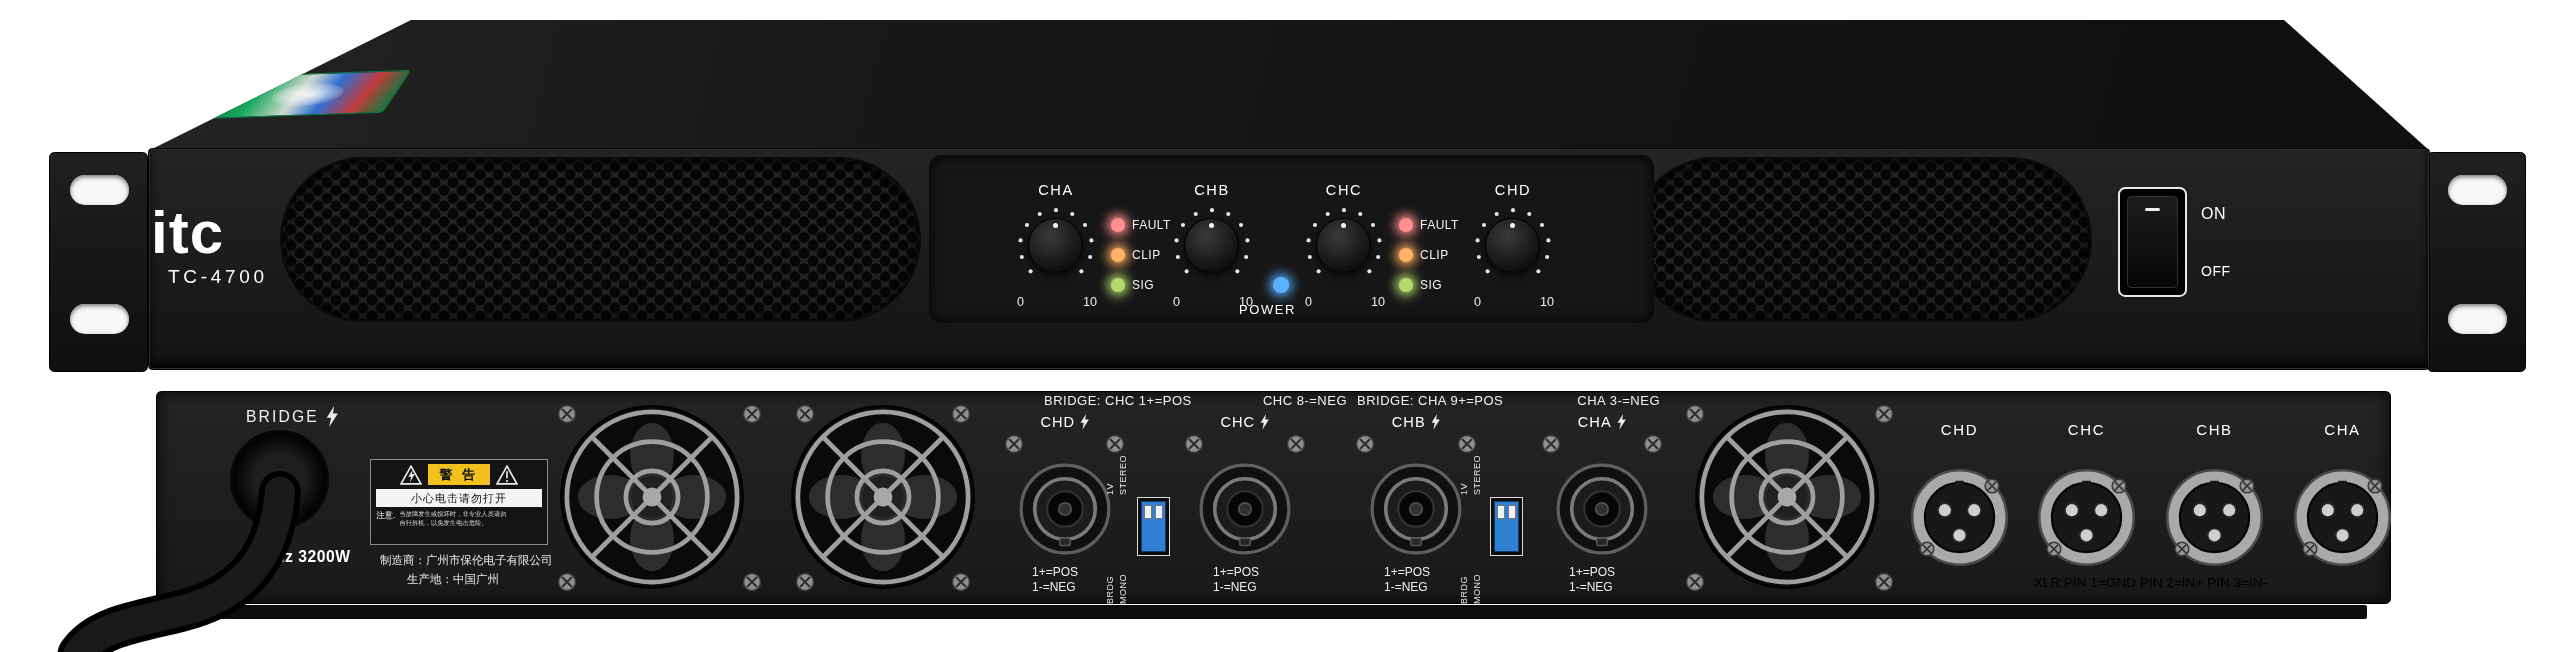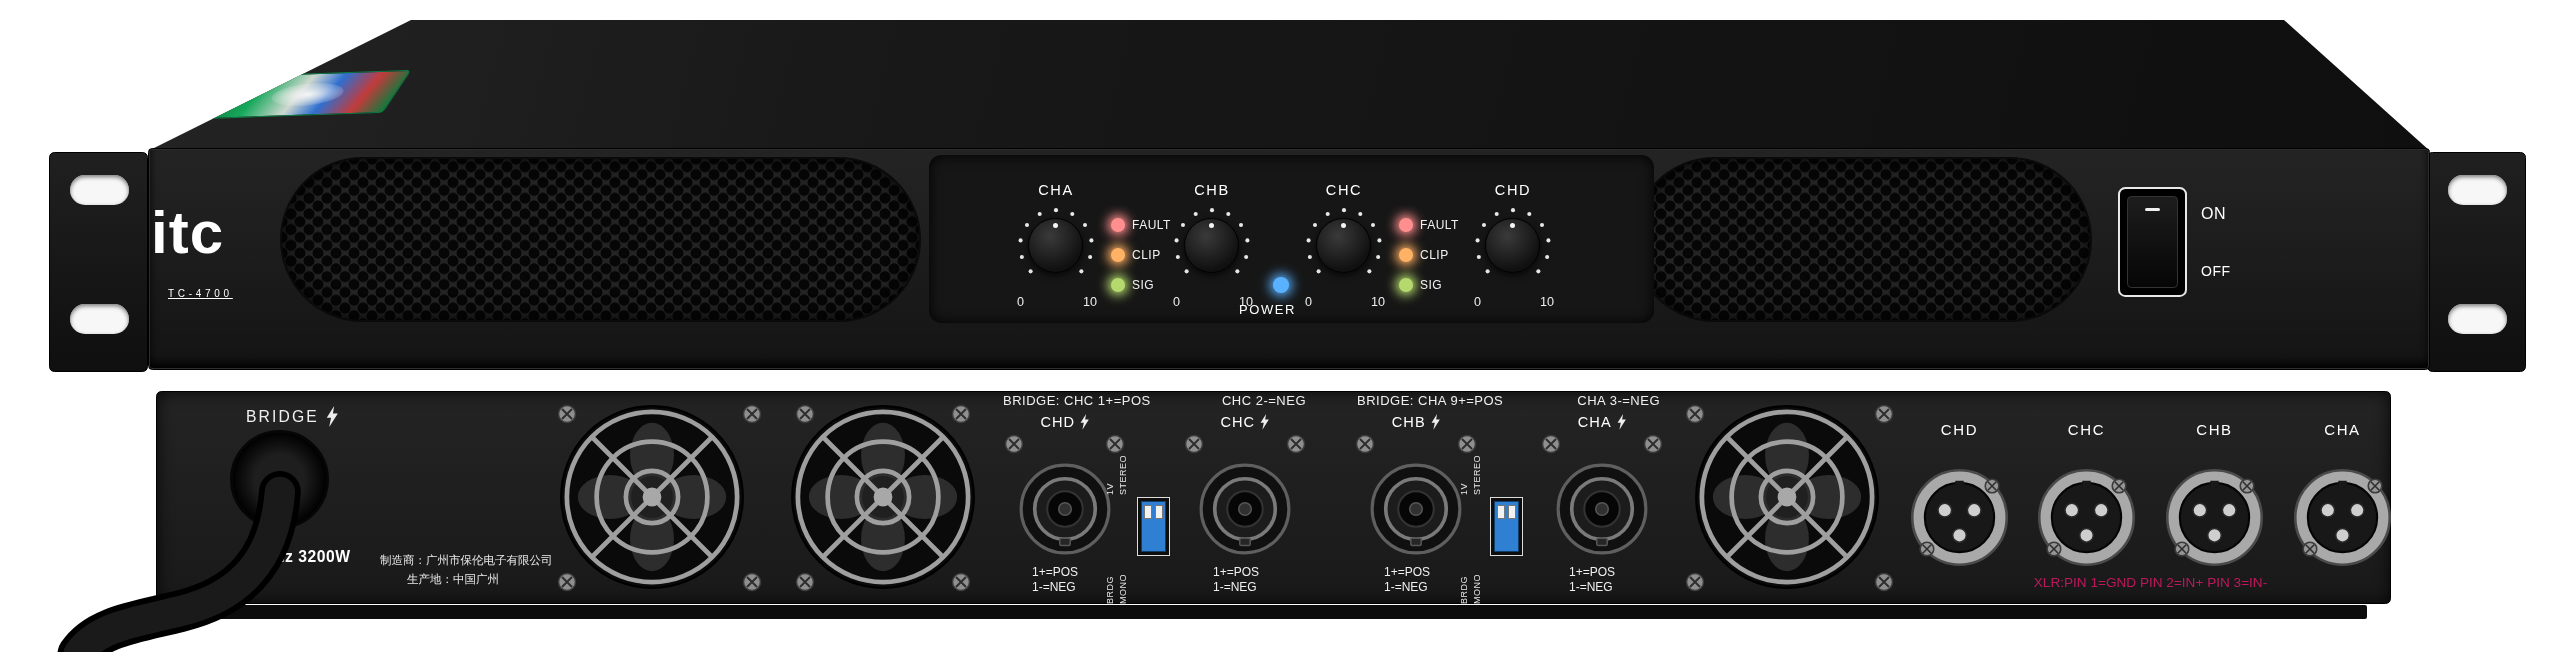--- a/index.html
+++ b/index.html
@@ -18,21 +18,21 @@
   .ear{position:absolute;top:152px;width:99px;height:220px;background:linear-gradient(#202020,#0f0f0f);
     border:1.6px solid #000;border-radius:5.2px;box-sizing:border-box;}
   .ear-left{left:49px;} .ear-right{left:2427px;}
   .slot{position:absolute;left:20px;width:59px;height:30px;background:#f7f7f7;border-radius:15.7px;
     box-shadow:inset 0 2.1px 4.2px #777;}
   .slot-a{top:22px;} .slot-b{top:151px;}
   .face{position:absolute;left:148px;top:148px;width:2282px;height:222px;box-sizing:border-box;
     background:linear-gradient(#242424,#141414);border:1.6px solid #000;border-radius:4.2px;
     box-shadow:inset 0 0 0 1px #2e2e2e, inset 0 -6.3px 9.4px #000;}
   .brand{position:absolute;left:151px;top:198px;font-size:60px;font-weight:bold;color:#fff;letter-spacing:1px;}
-  .model{position:absolute;left:168px;top:288px;font-size:10px;color:#fff;letter-spacing:3.7px;text-decoration:underline;}
+  .model{position:absolute;left:168px;top:266px;font-size:19px;color:#fff;letter-spacing:3.7px;}
   .grille{position:absolute;top:157px;height:165px;border-radius:84px;box-sizing:border-box;
     background-color:#242424;
     background-image:radial-gradient(circle,#060606 5.2px,rgba(0,0,0,0) 5.8px),
                      radial-gradient(circle,#060606 5.2px,rgba(0,0,0,0) 5.8px);
     background-size:18px 15.7px;background-position:0 0,9px 7.8px;
     border:2.1px solid #0a0a0a;box-shadow:inset 0 0 21px #000;}
   .grille-left{left:280px;width:641px;}
   .grille-right{left:1632px;width:460px;}
   .ctrl-zone{position:absolute;left:929px;top:155px;width:725px;height:168px;border-radius:12.6px;
     background:#161616;box-shadow:inset 0 0 12.6px #000;}
@@ -94,21 +94,21 @@
   .speakon{position:absolute;width:94px;height:94px;}
   .sp-pins{position:absolute;top:565px;font-size:12px;line-height:14.6px;color:#f0f0f0;}
   .dip{position:absolute;top:497px;width:33px;height:59px;border:1.6px solid #dcdcdc;background:#0d0d0d;box-sizing:border-box;}
   .dip-body{position:absolute;inset:2.6px;border:1px solid #123d66;display:flex;justify-content:center;
     gap:3.7px;padding-top:3.7px;box-sizing:border-box;}
   .dip-sw{width:7.8px;height:13.6px;background:#f2f2f2;border:0.5px solid #777;box-sizing:border-box;}
   .dip-lbls{position:absolute;display:flex;gap:2.6px;}
   .vlabel{writing-mode:vertical-rl;transform:rotate(180deg);font-size:9px;color:#e8e8e8;letter-spacing:0.5px;}
   .xlr{position:absolute;width:105px;height:105px;}
   .xlr-ch{position:absolute;top:421px;width:105px;text-align:center;font-size:15px;letter-spacing:1.6px;color:#fff;}
-  .xlr-note{position:absolute;left:1936px;top:575px;width:429px;text-align:center;font-size:13.6px;color:#be185d;}
+  .xlr-note{position:absolute;left:1936px;top:575px;width:429px;text-align:center;font-size:13.6px;color:#000000;}
 </style>
 </head>
 <body>
 
 <svg width="0" height="0" style="position:absolute">
   <defs>
     <symbol id="ticks" viewBox="0 0 160 160">
       <g fill="#e8e8e8">
         <circle cx="30.5" cy="129.5" r="4"></circle>
           <circle cx="13.4" cy="101.6" r="4"></circle>
@@ -296,20 +296,39 @@
     <svg width="12.6" height="21" viewBox="0 0 24 40">
         <use href="#bolt"></use>
       </svg>
   </div>
   <div class="grommet"></div>
 
   <div class="rating">0Hz 3200W</div>
   <div class="mfg1">制造商：广州市保伦电子有限公司</div>
   <div class="mfg2">生产地：中国广州</div>
 
+  <div class="wsticker">
+    <div class="ws-top">
+      <svg class="tri" viewBox="0 0 42 38" width="22" height="20">
+          <use href="#tri-bolt"></use>
+        </svg>
+      <span class="ws-title" style="background-color: rgb(242, 193, 30);">警 告</span>
+      <svg class="tri" viewBox="0 0 42 38" width="22" height="20">
+          <use href="#tri-ex"></use>
+        </svg>
+    </div>
+    <div class="ws-sub">小心电击请勿打开</div>
+    <div class="ws-note">
+      <span class="ws-att">注意.</span>
+      <span class="ws-lines">
+        <span>当故障发生或损坏时，非专业人员请勿</span><br>
+        <span>自行拆机，以免发生电击危险。</span>
+      </span>
+    </div>
+  </div>
 
   <svg class="fan" style="left:558px;top:403px" viewBox="0 0 360 360" width="188" height="188">
       <use href="#fan"></use>
     </svg>
   <svg class="fan" style="left:789px;top:403px" viewBox="0 0 360 360" width="188" height="188">
       <use href="#fan"></use>
     </svg>
   <svg class="fan" style="left:1693px;top:403px" viewBox="0 0 360 360" width="188" height="188">
       <use href="#fan"></use>
     </svg>
@@ -368,23 +387,23 @@
   <svg class="screw" style="left:1457px;top:434px" viewBox="0 0 38 38" width="20" height="20">
       <use href="#screw"></use>
     </svg>
   <svg class="screw" style="left:1541px;top:434px" viewBox="0 0 38 38" width="20" height="20">
       <use href="#screw"></use>
     </svg>
   <svg class="screw" style="left:1643px;top:434px" viewBox="0 0 38 38" width="20" height="20">
       <use href="#screw"></use>
     </svg>
 
-  <div class="bridge" style="left:1003px">
+  <div class="bridge" style="left:1044px">
     <span>BRIDGE: CHC 1+=POS</span>
-      <span>CHC 2-=NEG</span>
+      <span>CHC 8-=NEG</span>
   </div>
   <div class="bridge" style="left:1357px">
     <span>BRIDGE: CHA 9+=POS</span>
       <span>CHA 3-=NEG</span>
   </div>
 
   <div class="sp-ch" style="left:1018px">
     <span>CHD</span>
       <svg class="sp-bolt" viewBox="0 0 18 30" width="9.4" height="15.7">
         <use href="#bolt"></use>

